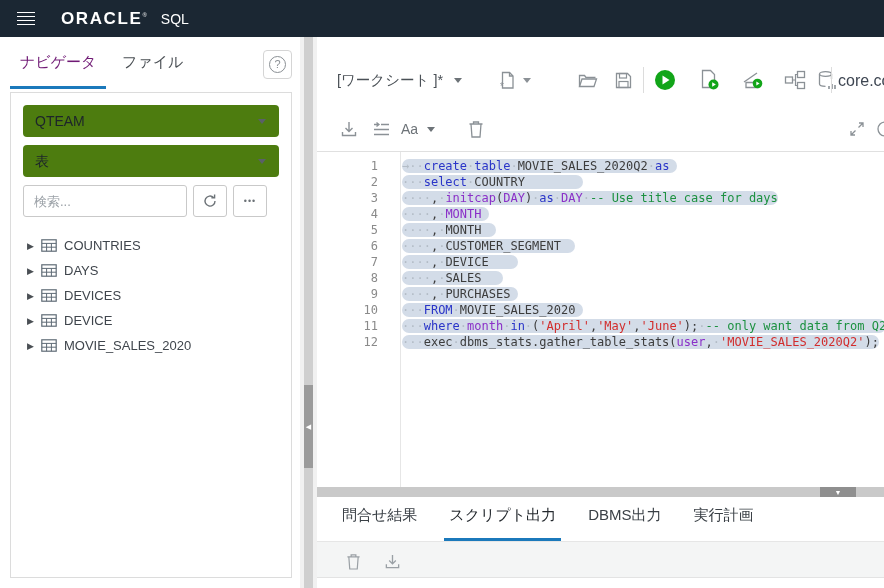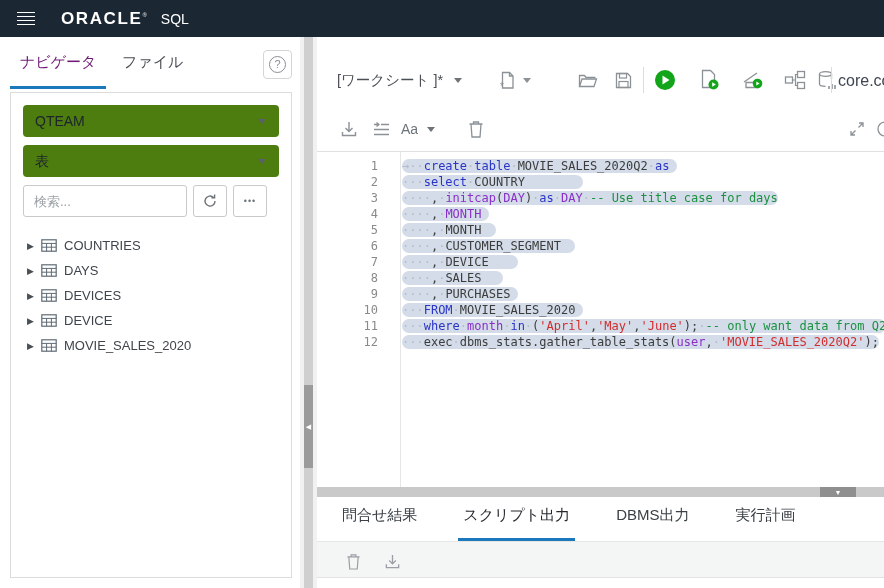--- a/index.html
+++ b/index.html
@@ -64,21 +64,21 @@
   .ln { width:61px; text-align:right; color:#8a8a8a; flex:none; }
   .ctext { margin-left:24px; }
   .sel { background:#d3dce8;border-radius:7px; }
   .sg-kw { color:#2a35c8; } .sg-id { color:#3c3c3c; } .sg-pl { color:#3c3c3c; }
   .sg-fn { color:#8a30c8; } .sg-str { color:#d22d2d; } .sg-com { color:#1c9140; }
   .sg-ws { color:#b3bcc6; } .sg-tab { color:#b3bcc6; }
 
   
   .hsplit { position:absolute; left:0; top:450px; width:567px; height:10px; background:#c9c9c9; cursor:row-resize; }
   .hsplit .grab { position:absolute; left:503px; top:0; width:36px; height:10px; background:#8f8f8f; color:#fff; font-size:7px; display:flex; align-items:center; justify-content:center; }
-  .out-tabs { position:absolute; left:0; top:460px; width:567px; height:45px; background:#fff; border-bottom:1px solid #e6e6e6; display:flex; align-items:flex-end; padding-left:20px; gap:36px; overflow:hidden; }
+  .out-tabs { position:absolute; left:0; top:460px; width:567px; height:45px; background:#fff; border-bottom:1px solid #e6e6e6; display:flex; align-items:flex-end; padding-left:20px; gap:22px; overflow:hidden; }
   .otab { font-size:15px; color:#3a4046; padding:0 5px 13px 5px; white-space:nowrap; cursor:pointer; border-bottom:3px solid transparent; }
   .otab.active { color:#24292e; border-bottom-color:#1b79bb; }
   .out-toolbar { position:absolute; left:0; top:505px; width:567px; height:36px; background:#f4f5f5; border-bottom:1px solid #e3e3e3; }
   .out-toolbar .tb-ic { top:7px; }
 
   svg { display:block; }
 </style>
 </head>
 <body>
 

